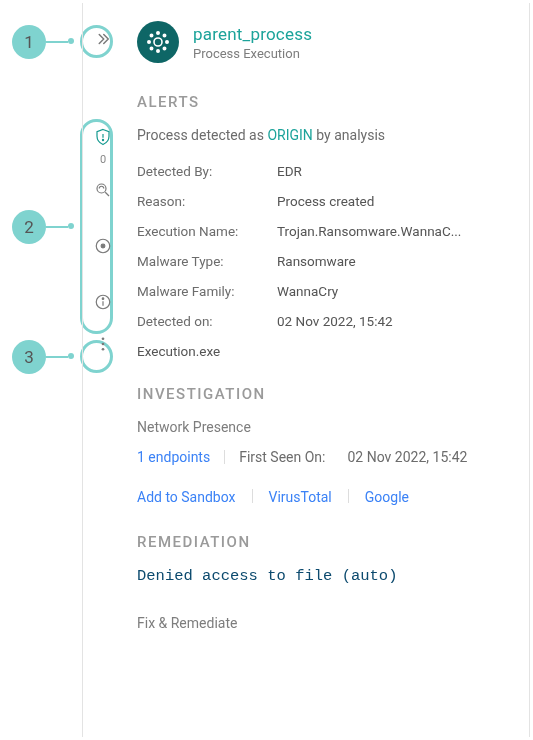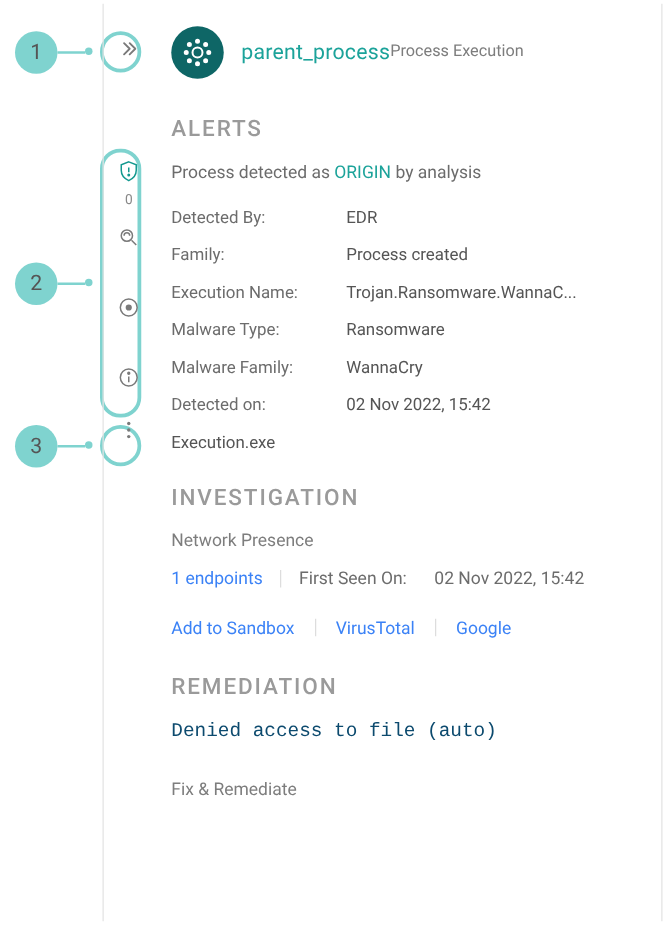--- a/index.html
+++ b/index.html
@@ -86,26 +86,26 @@
       padding: 18px 20px 0 14px;
       overflow: hidden;
     }
     .header-row { display: flex; align-items: center; gap: 14px; margin-bottom: 30px; }
     .header-avatar {
       width: 42px; height: 42px; border-radius: 50%;
       background: #0e6666; display: flex; align-items: center; justify-content: center;
       color: #fff;
       flex-shrink: 0;
     }
-    .header-titles { display: flex; }
+    .header-titles { display: flex; flex-direction: column; }
     .h-title { color: #1ca39a; font-size: 17px; font-weight: 400; letter-spacing: .2px; }
     .h-sub { color: #7d7d7d; font-size: 13px; margin-top: 2px; }
 
     .section-title {
-      color: #9a9a9a; font-size: 18px; letter-spacing: 1.5px; font-weight: 500;
+      color: #9a9a9a; font-size: 15px; letter-spacing: 1.5px; font-weight: 500;
       margin-bottom: 16px;
     }
     .alert-summary { color: #6c6c6c; font-size: 14px; margin-bottom: 20px; }
     .alert-summary .origin { color: #1ca39a; }
 
     .kv-row { display: flex; font-size: 13.5px; color: #6c6c6c; margin-bottom: 14px; }
     .kv-key { width: 140px; flex-shrink: 0; }
     .kv-val { color: #555; text-align: right; }
 
     .sub-title { color: #7d7d7d; font-size: 14px; margin-bottom: 14px; }
@@ -213,21 +213,21 @@
       <div class="section-title">ALERTS</div>
       <div class="alert-summary">
         <span>Process detected as </span><span class="origin link">ORIGIN</span><span> by analysis</span>
       </div>
 
       <div class="kv-row">
           <div class="kv-key">Detected By:</div>
           <div class="kv-val">EDR</div>
         </div>
       <div class="kv-row">
-          <div class="kv-key">Family:</div>
+          <div class="kv-key">Reason:</div>
           <div class="kv-val">Process created</div>
         </div>
       <div class="kv-row">
           <div class="kv-key">Execution Name:</div>
           <div class="kv-val">Trojan.Ransomware.WannaC...</div>
         </div>
       <div class="kv-row">
           <div class="kv-key">Malware Type:</div>
           <div class="kv-val">Ransomware</div>
         </div>

